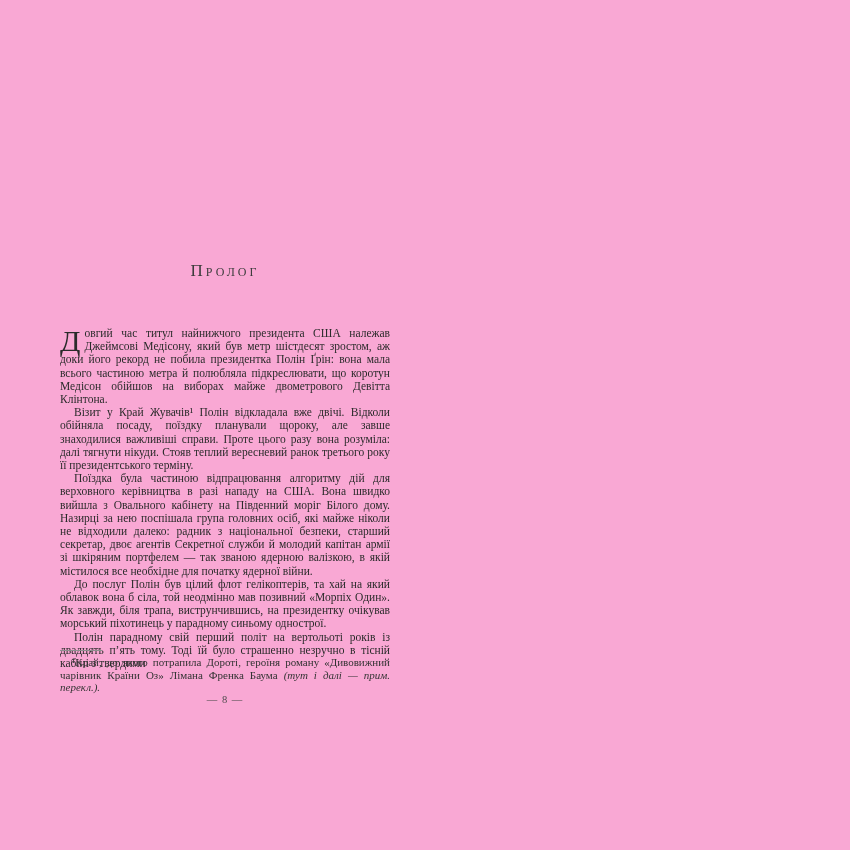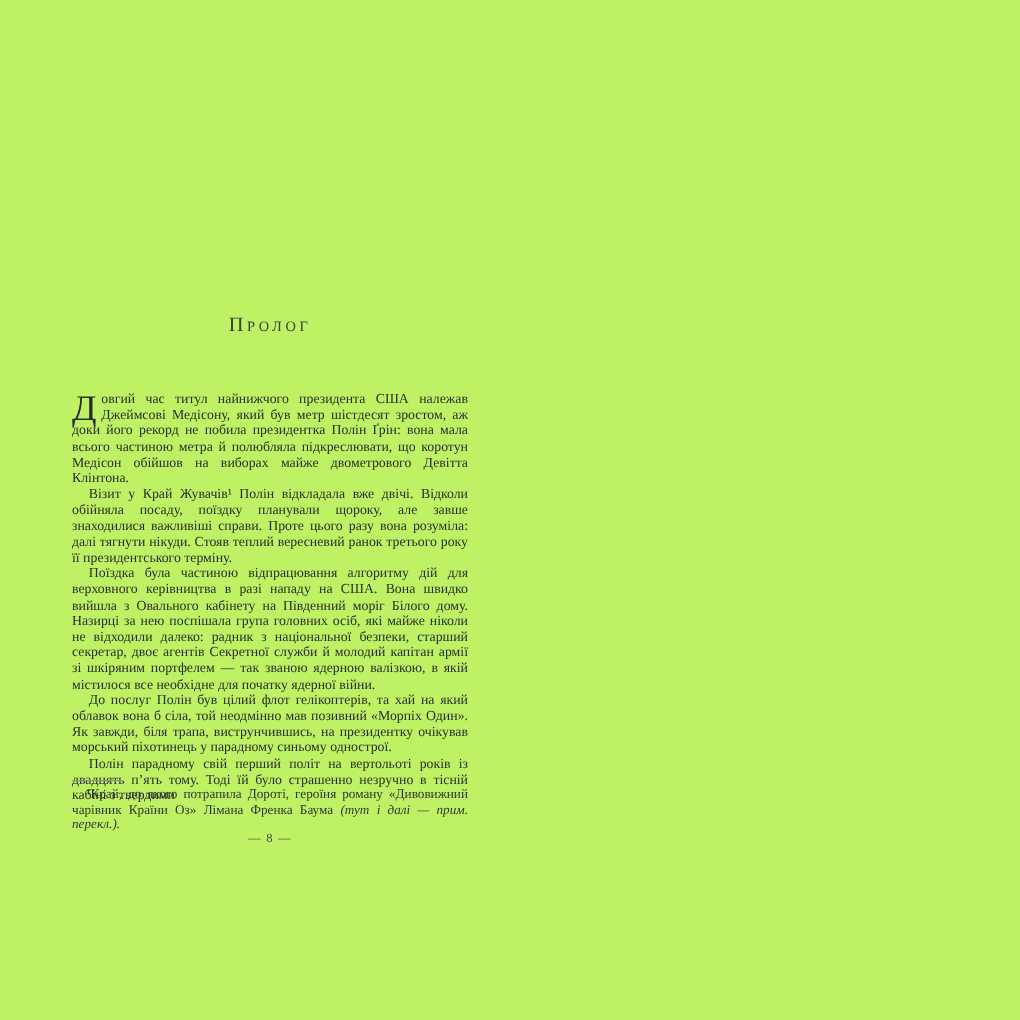--- a/index.html
+++ b/index.html
@@ -14,21 +14,21 @@
     background: #ffffff;
     font-family: "Liberation Serif", "DejaVu Serif", serif;
     color: #2b2b2b;
     overflow: hidden;
   }
   .page {
     position: absolute;
     top: 0;
     width: 425px;
     height: 850px;
-    background: #bef264;
+    background: #f9a8d4;
   }
   .page-left  { left: 0; }
   .page-right { left: 425px; }
 
   .chapter-title {
     position: absolute;
     left: 60px;
     top: 261px;
     width: 330px;
     text-align: center;

